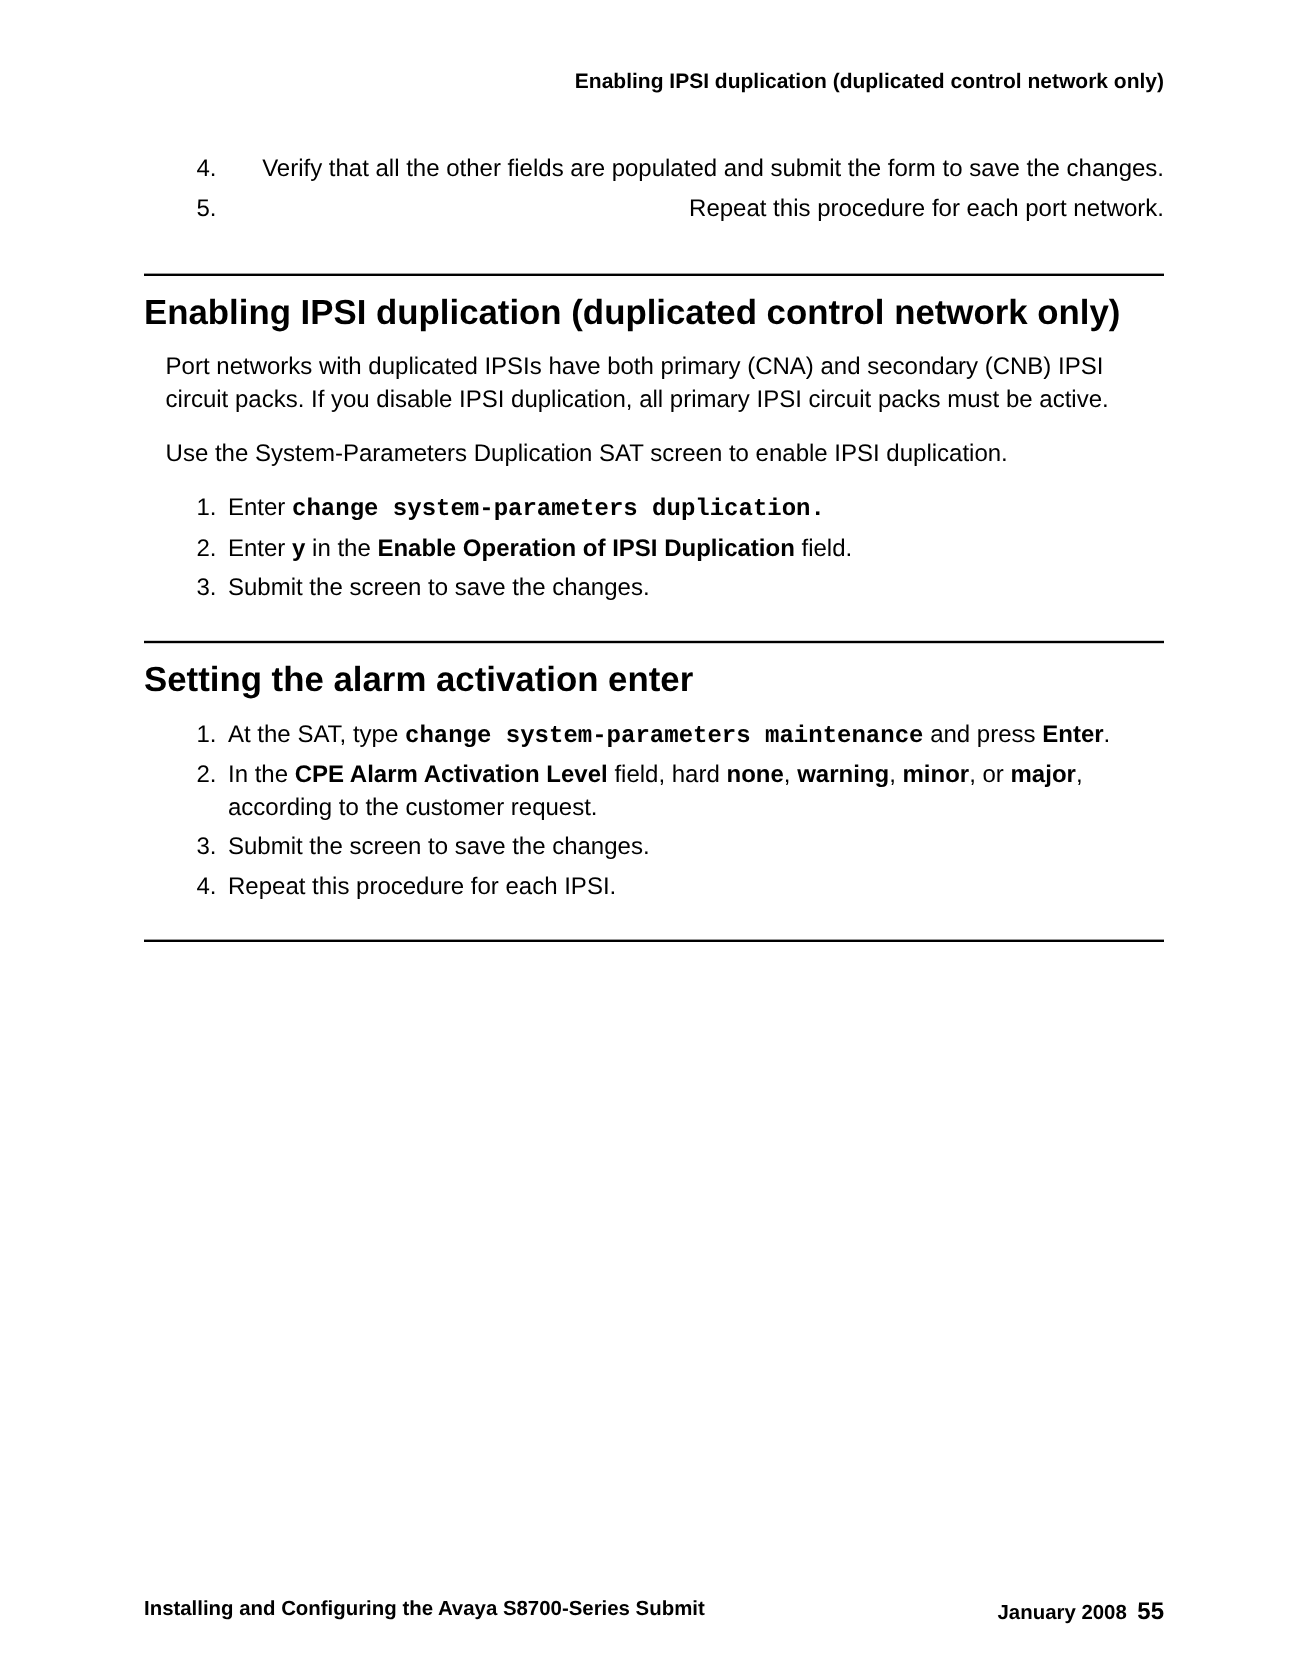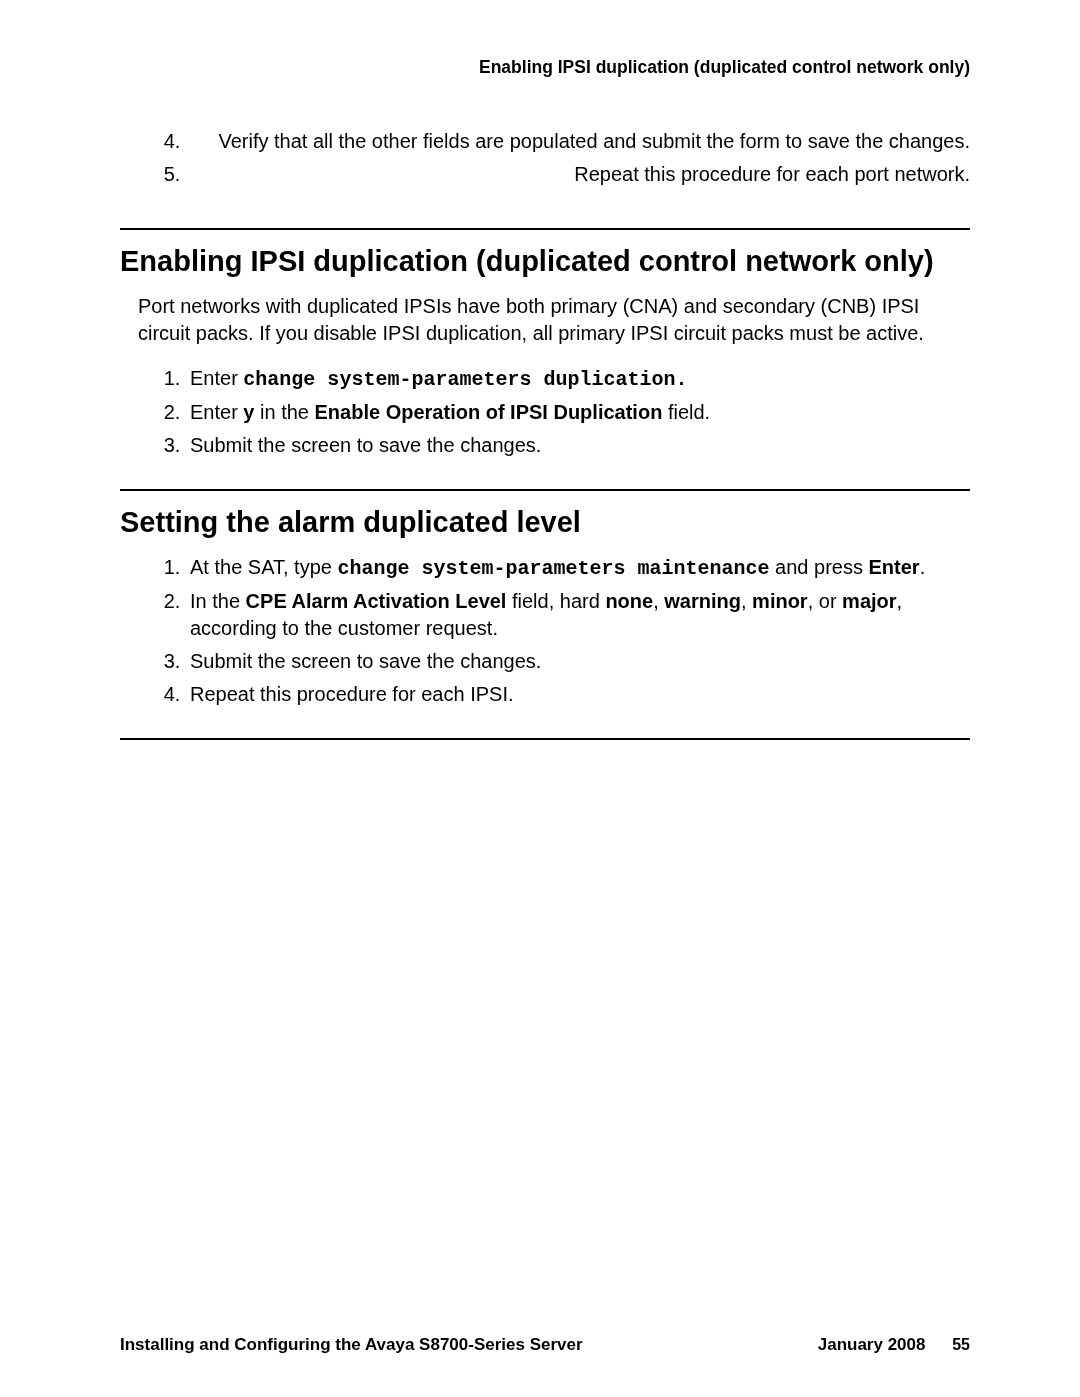--- a/index.html
+++ b/index.html
@@ -62,68 +62,69 @@
   .footer {
     position: absolute;
     left: 120px;
     right: 110px;
     bottom: 40px;
     font-size: 17px;
     font-weight: bold;
   }
   .footer .left { float: left; }
   .footer .right { float: right; }
-  .footer .pagenum { margin-left: 22px; font-size: 16px; }
+  .footer .pagenum { margin-left: 4px; font-size: 20px; }
   .footer::after { content: ""; display: block; clear: both; }
 </style>
 </head>
 <body>
 
 <div class="page">
 
   <div class="running-head">Enabling IPSI duplication (duplicated control network only)</div>
 
   <ol class="continued" start="4">
     <li>Verify that all the other fields are populated and submit the form to save the changes.</li>
     <li>Repeat this procedure for each port network.</li>
   </ol>
 
   <hr class="section-rule">
   <h2 class="section-h">Enabling IPSI duplication (duplicated control network only)</h2>
 
   <p class="body-p">Port networks with duplicated IPSIs have both primary (CNA) and secondary (CNB) IPSI circuit packs. If you disable IPSI duplication, all primary IPSI circuit packs must be active.</p>
+  <p class="body-p">Use the System-Parameters Duplication SAT screen to enable IPSI duplication.</p>
 
   <ol class="std">
     <li>
       <span>Enter </span><span class="mono">change system-parameters duplication.</span>
     </li>
     <li>
       <span>Enter </span><span class="b">y</span><span> in the </span><span class="b">Enable Operation of IPSI Duplication</span><span> field.</span>
     </li>
     <li>Submit the screen to save the changes.</li>
   </ol>
 
   <hr class="section-rule">
-  <h2 class="section-h">Setting the alarm duplicated level</h2>
+  <h2 class="section-h">Setting the alarm activation enter</h2>
 
   <ol class="std">
     <li>
       <span>At the SAT, type </span><span class="mono">change system-parameters maintenance</span><span> and press </span><span class="b">Enter</span><span>.</span>
     </li>
     <li>
       <span>In the </span><span class="b">CPE Alarm Activation Level</span><span> field, hard </span><span class="b">none</span><span>, </span><span class="b">warning</span><span>, </span><span class="b">minor</span><span>, or </span><span class="b">major</span><span>, according to the customer request.</span>
     </li>
     <li>Submit the screen to save the changes.</li>
     <li>Repeat this procedure for each IPSI.</li>
   </ol>
 
   <hr class="section-rule">
 
 
   <div class="footer">
-    <span class="left">Installing and Configuring the Avaya S8700-Series Server</span>
+    <span class="left">Installing and Configuring the Avaya S8700-Series Submit</span>
     <span class="right">
       <span>January 2008</span>
       <span class="pagenum">55</span>
     </span>
   </div>
 
 </div>
 
 </body></html>

